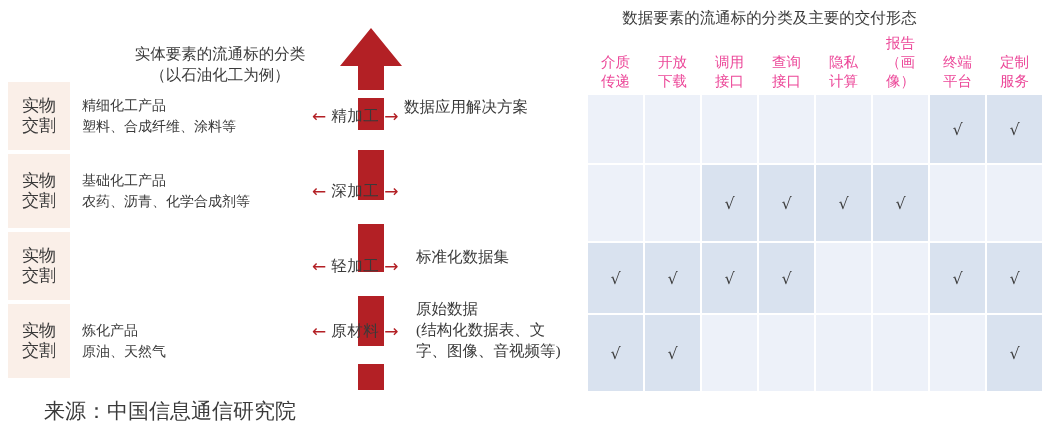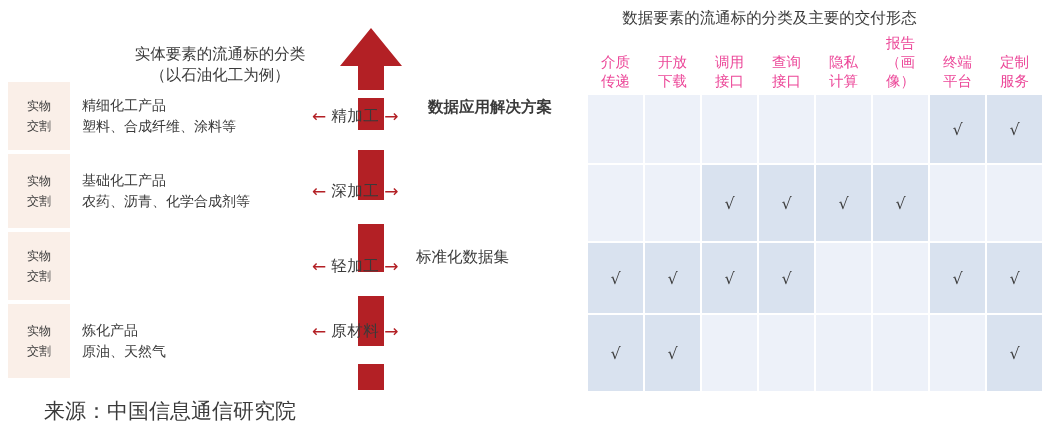--- a/index.html
+++ b/index.html
@@ -32,21 +32,21 @@
     display: flex;
     align-items: stretch;
   }
   .badge {
     width: 62px;
     background: #faefe8;
     display: flex;
     align-items: center;
     justify-content: center;
     text-align: center;
-    font-size: 12px;
+    font-size: 17px;
     line-height: 20px;
     color: #3a3a3a;
     white-space: pre-line;
     flex: 0 0 62px;
   }
   .prod {
     padding-left: 12px;
     display: flex;
     flex-direction: column;
     justify-content: center;
@@ -149,21 +149,21 @@
     <div class="badge">实物
 交割</div>
     <div class="prod">精细化工产品
 塑料、合成纤维、涂料等</div>
   </div>
   <div class="proc" style="left:312px;top:95px;height:42px;">
     <span class="arr-l">←</span>
     <span class="proc-label">精加工</span>
     <span class="arr-r">→</span>
   </div>
-  <div class="dout" style="left:428px;top:96px;width:175px;font-weight:bold;">数据应用解决方案</div>
+  <div class="dout" style="left:404px;top:96px;width:175px;">数据应用解决方案</div>
 
   <div class="left-row" style="top:154px;height:74px;">
     <div class="badge">实物
 交割</div>
     <div class="prod">基础化工产品
 农药、沥青、化学合成剂等</div>
   </div>
   <div class="proc" style="left:312px;top:170px;height:42px;">
     <span class="arr-l">←</span>
     <span class="proc-label">深加工</span>
@@ -185,20 +185,23 @@
     <div class="badge">实物
 交割</div>
     <div class="prod">炼化产品
 原油、天然气</div>
   </div>
   <div class="proc" style="left:312px;top:310px;height:42px;">
     <span class="arr-l">←</span>
     <span class="proc-label">原材料</span>
     <span class="arr-r">→</span>
   </div>
+  <div class="dout" style="left:416px;top:298px;width:180px;">原始数据
+(结构化数据表、文
+字、图像、音视频等)</div>
 
   <div id="tbl">
     <table>
       <thead>
         <tr>
           <th>介质
 传递</th>
           <th>开放
 下载</th>
           <th>调用

